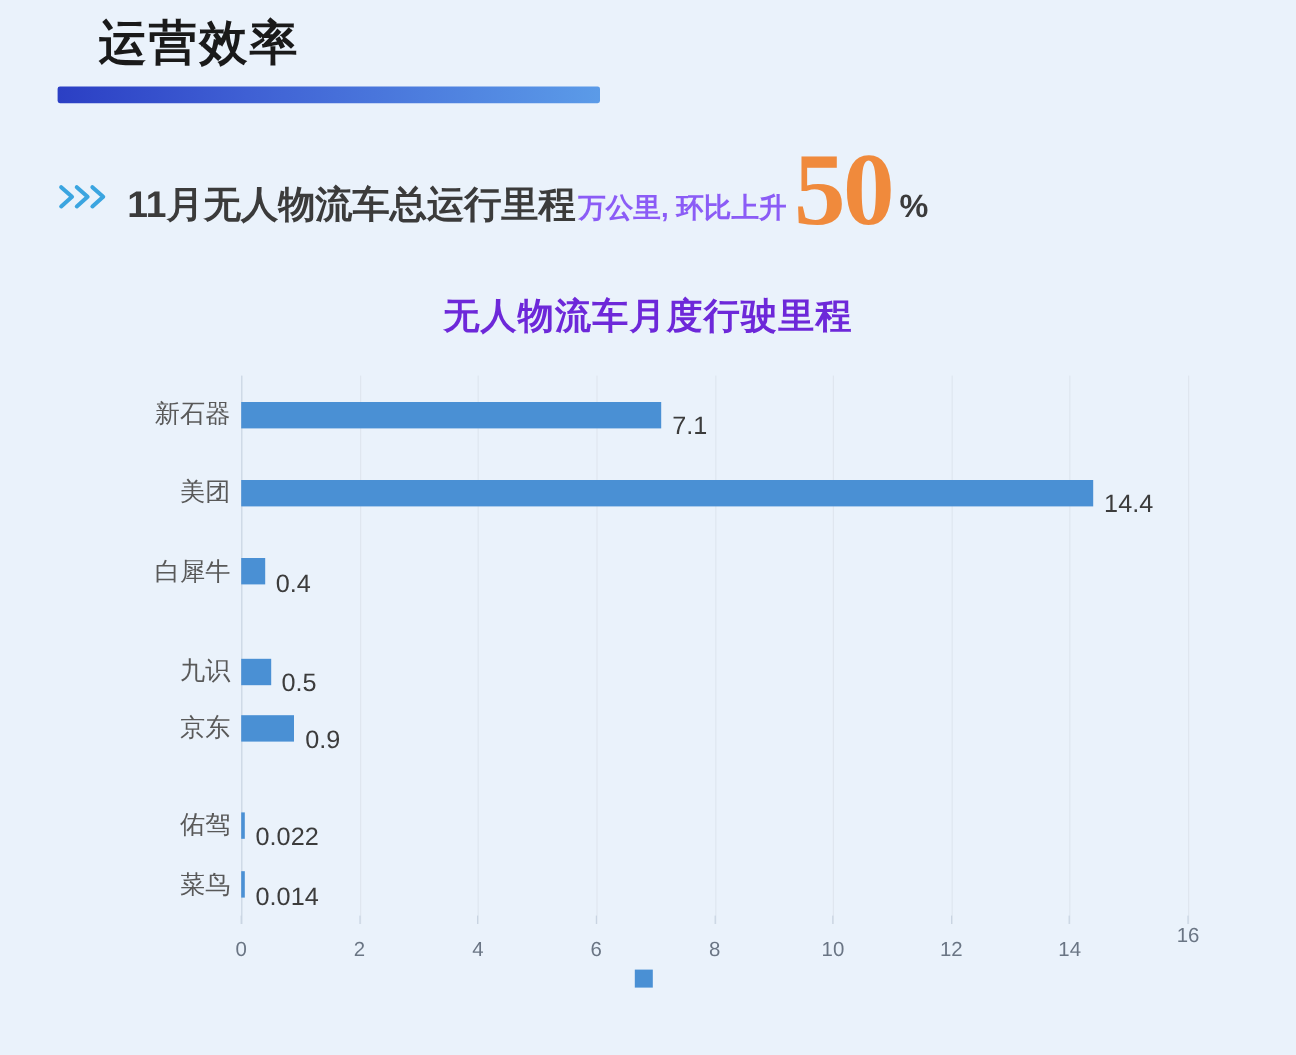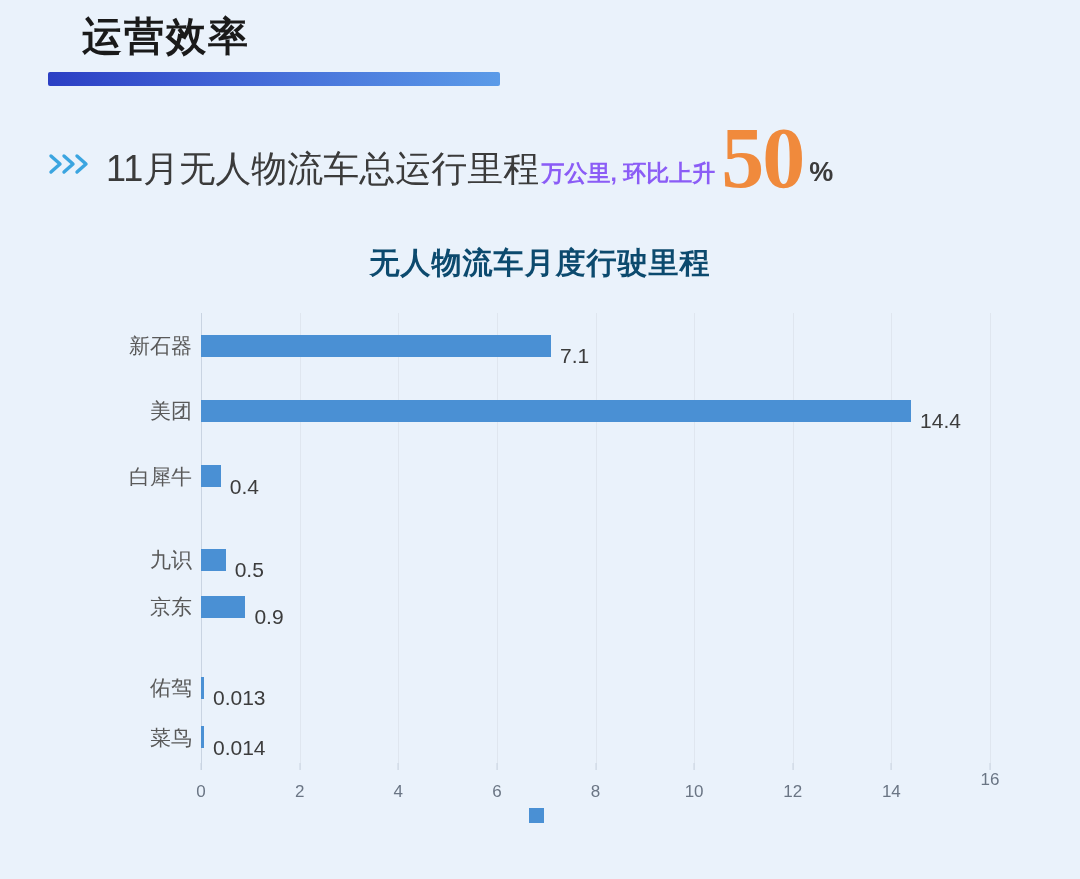--- a/index.html
+++ b/index.html
@@ -50,22 +50,22 @@
   }
   .chevrons {
     display: inline-flex;
     align-items: center;
     margin-right: 12px;
     position: relative;
     top: -4px;
   }
   .chevrons svg { display: block; }
   .kpi-text {
-    font-size: 36px;
-    font-weight: normal;
+    font-size: 31px;
+    font-weight: bold;
     color: #3b3b3b;
     letter-spacing: 0px;
     text-align: center;
   }
   .kpi-num {
     font-family: "Liberation Serif", "DejaVu Serif", serif;
     font-size: 86px;
     font-weight: bold;
     color: #f08a3c;
     line-height: 0.8;
@@ -89,21 +89,21 @@
 
   
   .chart-title {
     position: absolute;
     left: 0;
     top: 243px;
     width: 1080px;
     text-align: center;
     font-size: 30px;
     font-weight: bold;
-    color: #0c4a6e;
+    color: #6d28d9;
     letter-spacing: 1px;
   }
 
   .chart-wrap {
     position: absolute;
     left: 0;
     top: 300px;
     width: 1016px;
     height: 560px;
   }
@@ -268,21 +268,21 @@
           <span class="val-label">0.5</span>
         </div>
         <div class="row" style="top: 261.143px; height: 65.2857px;">
           <span class="cat-label">京东</span>
           <div class="bar" style="width: 44.3813px; background: rgb(74, 144, 212);"></div>
           <span class="val-label">0.9</span>
         </div>
         <div class="row" style="top: 342px; height: 65.2857px;">
           <span class="cat-label">佑驾</span>
           <div class="bar tiny" style="width: 3px; background: rgb(74, 144, 212);"></div>
-          <span class="val-label">0.013</span>
+          <span class="val-label">0.022</span>
         </div>
         <div class="row" style="top: 391.714px; height: 65.2857px;">
           <span class="cat-label">菜鸟</span>
           <div class="bar tiny" style="width: 3px; background: rgb(74, 144, 212);"></div>
           <span class="val-label">0.014</span>
         </div>
       </div>
   </div>
   <div class="ticks" id="ticks">
       <div class="tick-mark" style="left: 0px;"></div>

